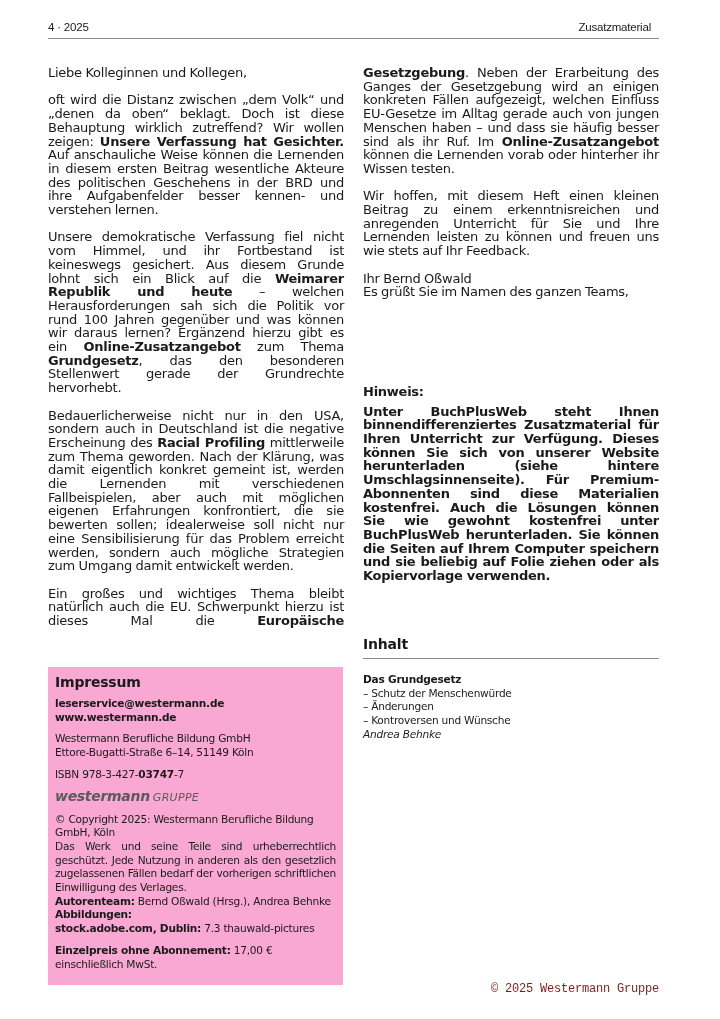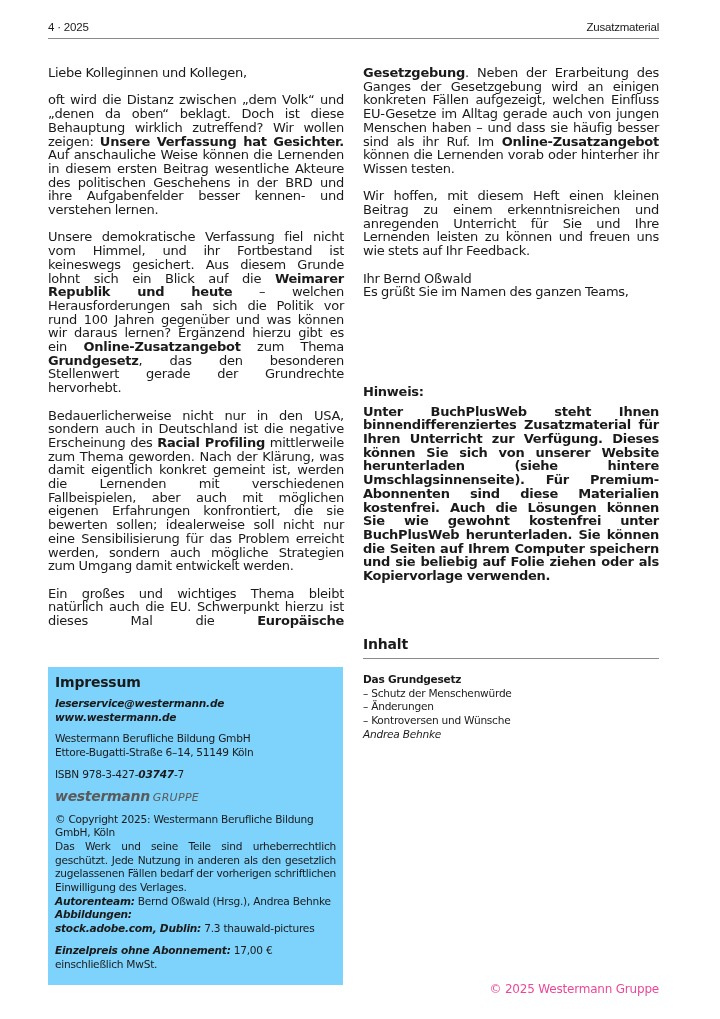--- a/index.html
+++ b/index.html
@@ -15,21 +15,21 @@
     left: 48px; top: 20px; width: 611px; height: 19px;
     border-bottom: 1.5px solid #8a8a8a;
   }
   .header .issue, .header .section {
     position: absolute; top: 1px;
     font-family: "Liberation Sans", sans-serif;
     font-weight: normal; font-size: 11.5px; color: #1a1a1a;
     letter-spacing: -0.2px;
   }
   .header .issue { left: 0; }
-  .header .section { right: 0; }
+  .header .section { right: 8px; }
 
   .col {
     position: absolute;
     width: 296px;
     font-size: 13px;
     line-height: 13.7px;
     text-align: justify;
     letter-spacing: -0.25px;
     word-spacing: -0.3px;
   }
@@ -40,32 +40,32 @@
   .col b { font-weight: bold; }
   .col .left { text-align: left; }
 
   .hint { margin-top: 86px; }
   .hint-title { font-weight: bold; margin-bottom: 6px; }
   .hint-body { font-weight: bold; }
 
   .impressum {
     position: absolute;
     left: 48px; top: 667px; width: 295px; height: 318px;
-    background: #7dd3fc;
+    background: #f9a8d4;
     padding: 6px 7px 0 7px;
     font-size: 10.6px;
     line-height: 13.7px;
     letter-spacing: -0.25px;
   }
   .impressum h2 {
     font-size: 14px; font-weight: bold; line-height: 18px;
     margin-bottom: 6px; letter-spacing: -0.2px;
   }
   .impressum .block { margin-bottom: 8px; }
-  .impressum b { font-weight: bold; font-style: italic; }
+  .impressum b { font-weight: bold; }
   .impressum .logo {
     margin-bottom: 9px;
     height: 14px;
     color: #5a5a5a;
   }
   .impressum .logo .brand {
     font-style: italic; font-weight: bold; font-size: 14px; letter-spacing: -0.3px;
   }
   .impressum .logo .group {
     font-style: italic; font-size: 11px; letter-spacing: 0.3px; margin-left: 3px;
@@ -82,21 +82,21 @@
     padding-top: 6px; padding-bottom: 5px;
     border-bottom: 1.5px solid #8a8a8a;
     margin-bottom: 14px; letter-spacing: -0.2px;
   }
   .inhalt .topic { font-weight: bold; }
   .inhalt .author { font-style: italic; }
 
   .footer {
     position: absolute;
     right: 61px; top: 982px;
-    font-size: 12px; letter-spacing: -0.2px; color: #ec4899;
+    font-size: 12px; letter-spacing: -0.2px; color: #7f1d1d; font-family: Liberation Mono, monospace;
   }
 </style>
 </head>
 <body>
 
 <div class="header">
   <span class="issue">4 · 2025</span>
   <span class="section">Zusatzmaterial</span>
 </div>
 

